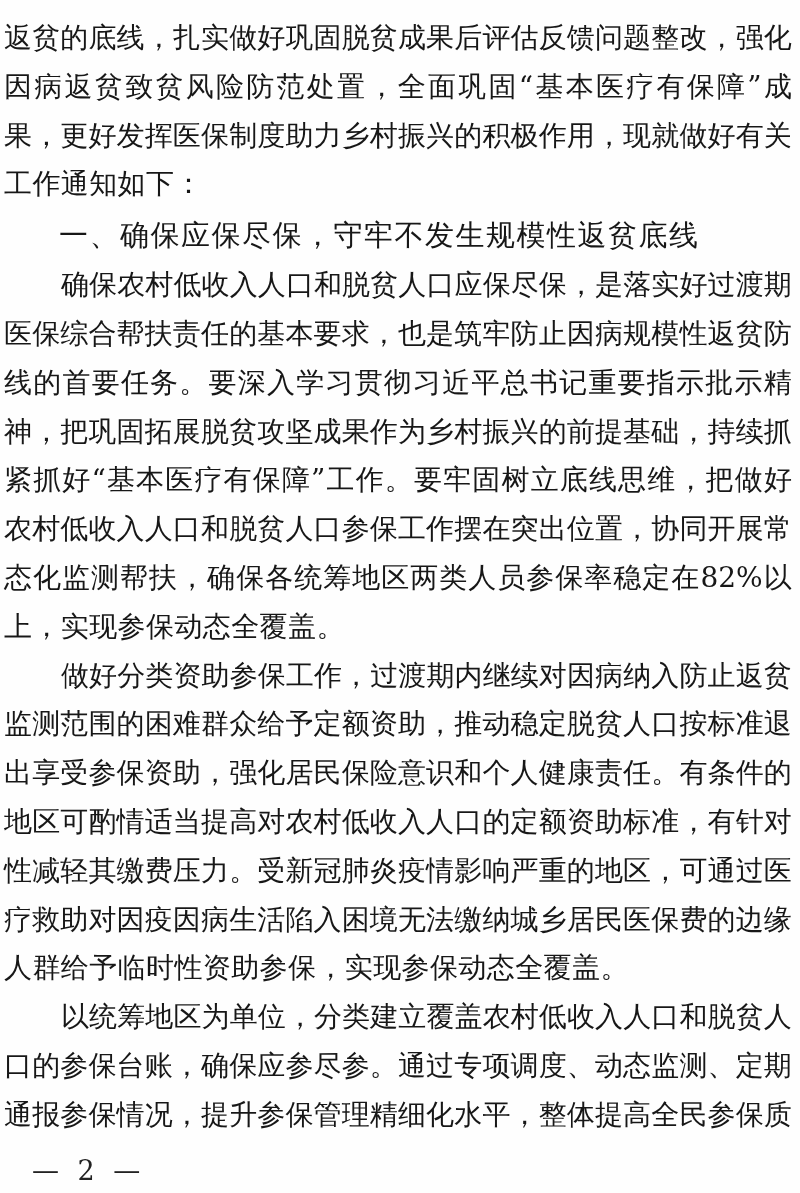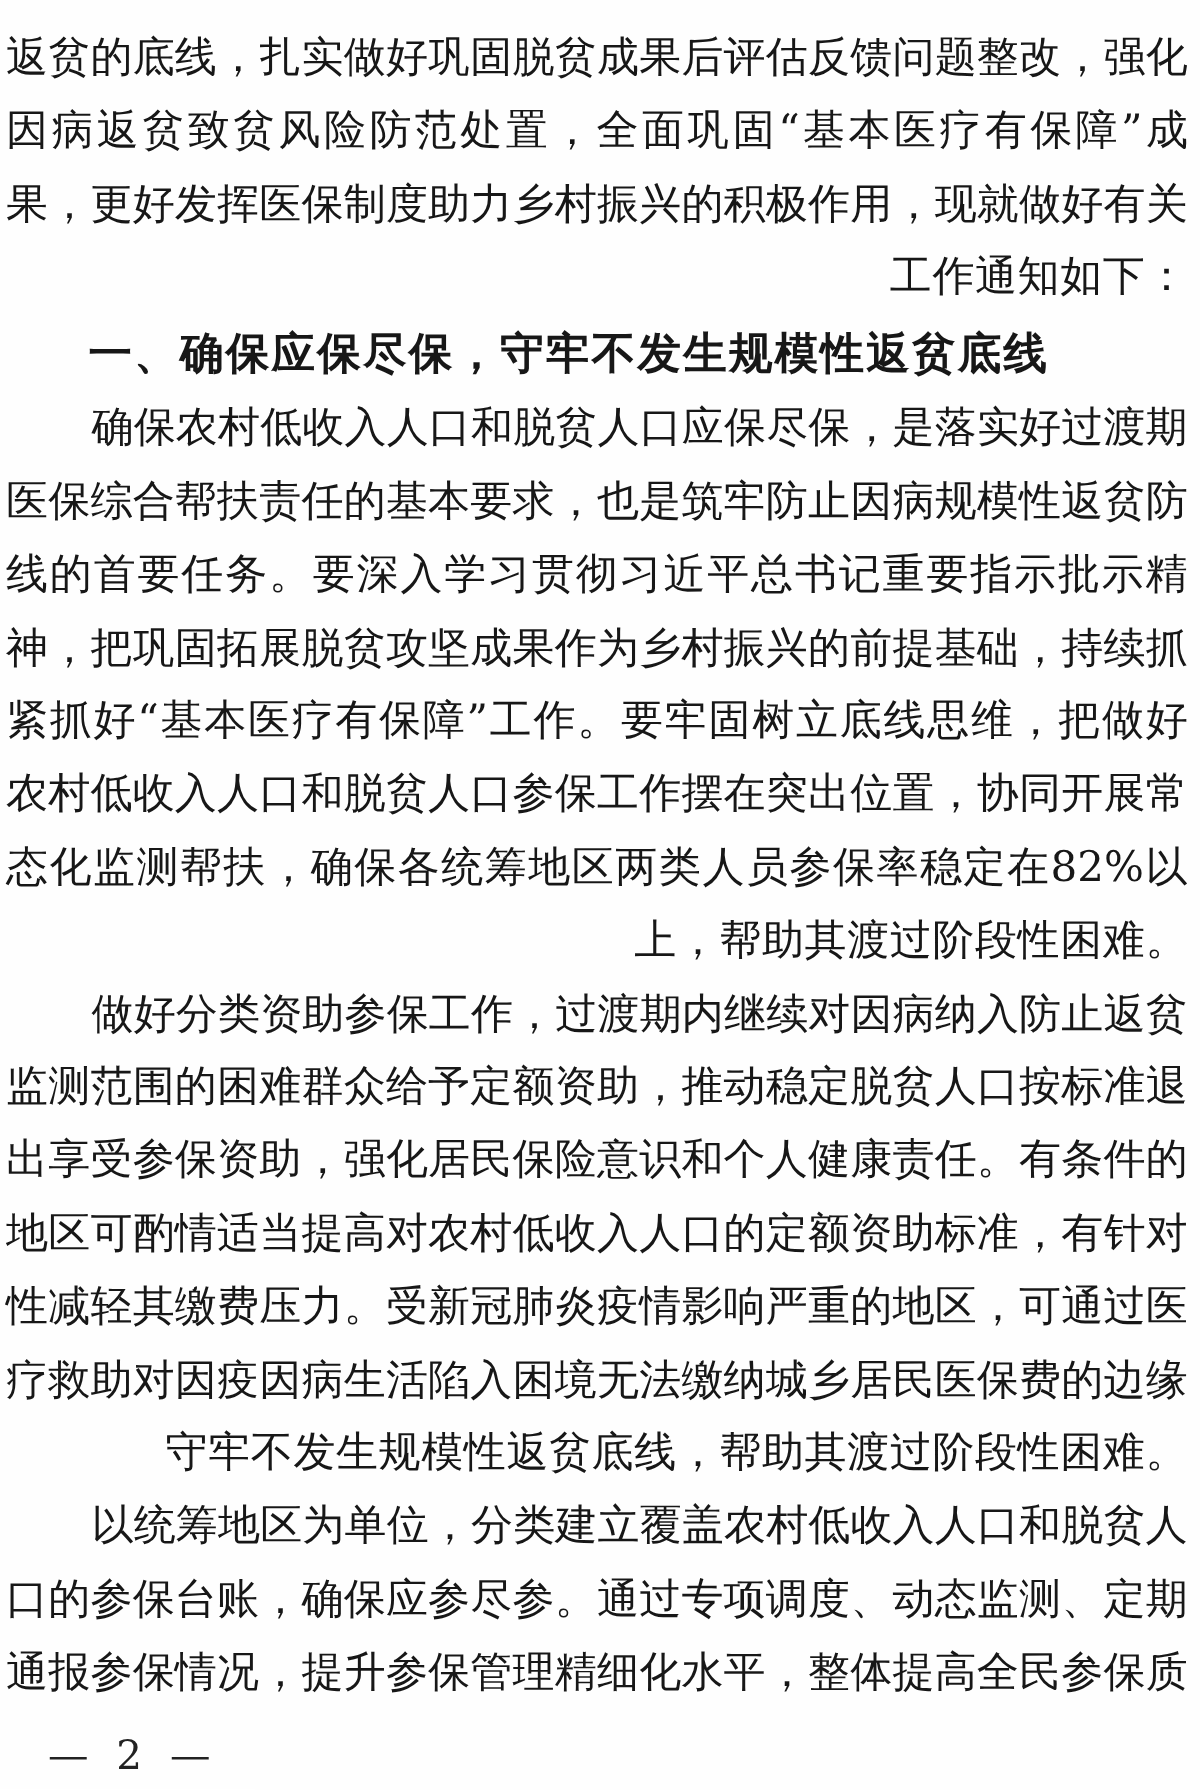--- a/index.html
+++ b/index.html
@@ -28,28 +28,28 @@
   
   .j {
     display: flex;
     justify-content: space-between;
     align-items: center;
   }
   .j span { display: block; }
   
   .ind { padding-left: 57px; }
   
-  .end { letter-spacing: 0.4px; text-align: right; }
+  .end { letter-spacing: 0.4px; }
   
   .heading {
     height: 52px;
     line-height: 52px;
     padding-left: 55px;
     font-family: "DejaVu Sans", "Liberation Sans", sans-serif;
-    font-weight: 700;
+    font-weight: 400;
     font-size: 29px;
     letter-spacing: 1.5px;
   }
   .footer {
     position: absolute;
     left: 32px;
     bottom: 7px;
     font-size: 27px;
     line-height: 30px;
     word-spacing: 10px;
@@ -351,21 +351,21 @@
         <span>员</span>
         <span>参</span>
         <span>保</span>
         <span>率</span>
         <span>稳</span>
         <span>定</span>
         <span>在</span>
         <span>82%</span>
         <span>以</span>
       </div>
-    <div class="line end">上，帮助其渡过阶段性困难。</div>
+    <div class="line end">上，实现参保动态全覆盖。</div>
     <div class="line j ind">
         <span>做</span>
         <span>好</span>
         <span>分</span>
         <span>类</span>
         <span>资</span>
         <span>助</span>
         <span>参</span>
         <span>保</span>
         <span>工</span>
@@ -530,21 +530,21 @@
         <span>乡</span>
         <span>居</span>
         <span>民</span>
         <span>医</span>
         <span>保</span>
         <span>费</span>
         <span>的</span>
         <span>边</span>
         <span>缘</span>
       </div>
-    <div class="line end">守牢不发生规模性返贫底线，帮助其渡过阶段性困难。</div>
+    <div class="line end">人群给予临时性资助参保，实现参保动态全覆盖。</div>
     <div class="line j ind">
         <span>以</span>
         <span>统</span>
         <span>筹</span>
         <span>地</span>
         <span>区</span>
         <span>为</span>
         <span>单</span>
         <span>位</span>
         <span>，</span>

